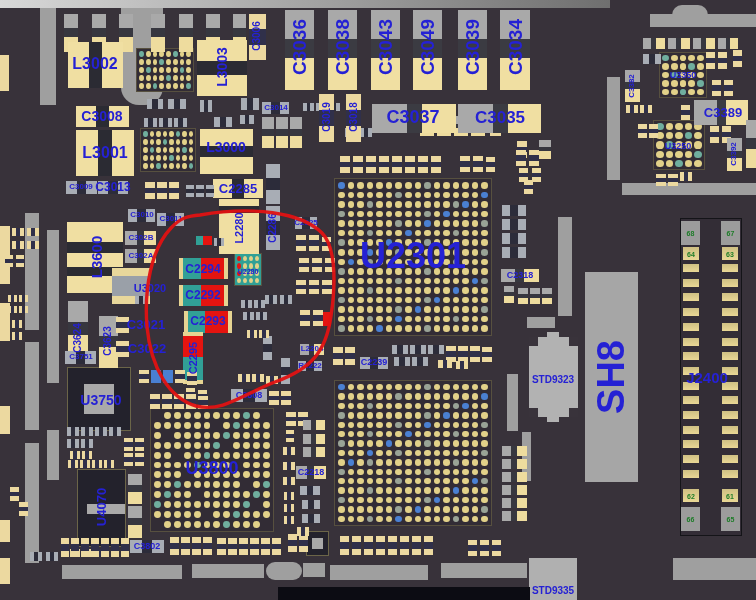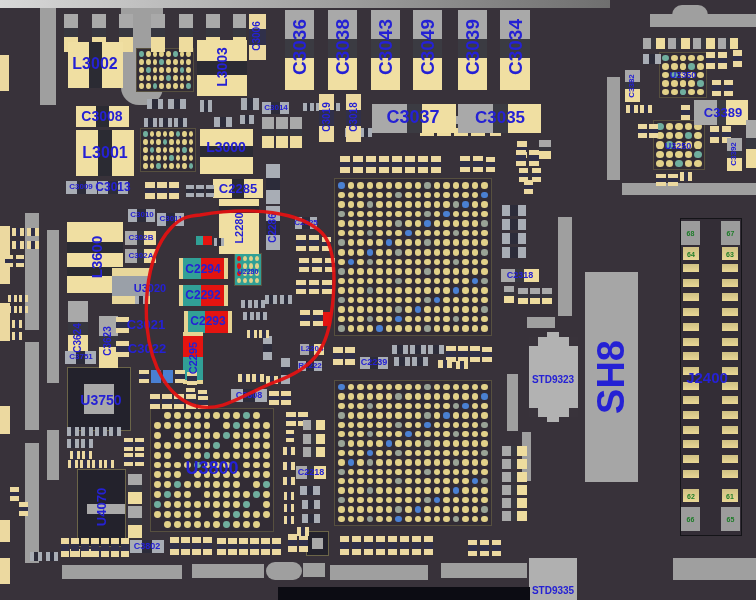--- a/index.html
+++ b/index.html
@@ -1240,20 +1240,21 @@
     <div class="lbl rot" style="left: 96px; top: 257px; font-size: 15px;">L3600</div>
     <div class="lbl rot" style="left: 78px; top: 338px; font-size: 10px;">C3624</div>
     <div class="lbl rot" style="left: 108px; top: 341px; font-size: 10px;">C3623</div>
     <div class="lbl" style="left: 81px; top: 357px; font-size: 8px;">C3751</div>
     <div class="lbl" style="left: 101px; top: 400px; font-size: 14px;">U3750</div>
     <div class="lbl rot" style="left: 101px; top: 507px; font-size: 13px;">U4070</div>
     <div class="lbl" style="left: 147px; top: 546px; font-size: 9px;">C3802</div>
     <div class="lbl" style="left: 249px; top: 395px; font-size: 9px;">C3808</div>
     <div class="lbl" style="left: 212px; top: 468px; font-size: 18px;">U3800</div>
     <div class="lbl" style="left: 311px; top: 472px; font-size: 9px;">C2218</div>
+    <div class="lbl" style="left: 413px; top: 256px; font-size: 36px;">U2301</div>
     <div class="lbl" style="left: 374px; top: 362px; font-size: 9px;">C2239</div>
     <div class="lbl" style="left: 520px; top: 275px; font-size: 9px;">C2318</div>
     <div class="lbl" style="left: 553px; top: 380px; font-size: 10px;">STD9323</div>
     <div class="lbl rot" style="left: 611px; top: 377px; font-size: 38px;">SH8</div>
     <div class="lbl" style="left: 553px; top: 591px; font-size: 10px;">STD9335</div>
     <div class="lbl" style="left: 707px; top: 377px; font-size: 15px;">J2400</div>
     <div class="lbl" style="left: 683px; top: 75px; font-size: 9px;">U3350</div>
     <div class="lbl" style="left: 723px; top: 112px; font-size: 13px;">C3389</div>
     <div class="lbl" style="left: 678px; top: 146px; font-size: 9px;">U3250</div>
     <div class="lbl rot" style="left: 632px; top: 86px; font-size: 8px;">C3382</div>

